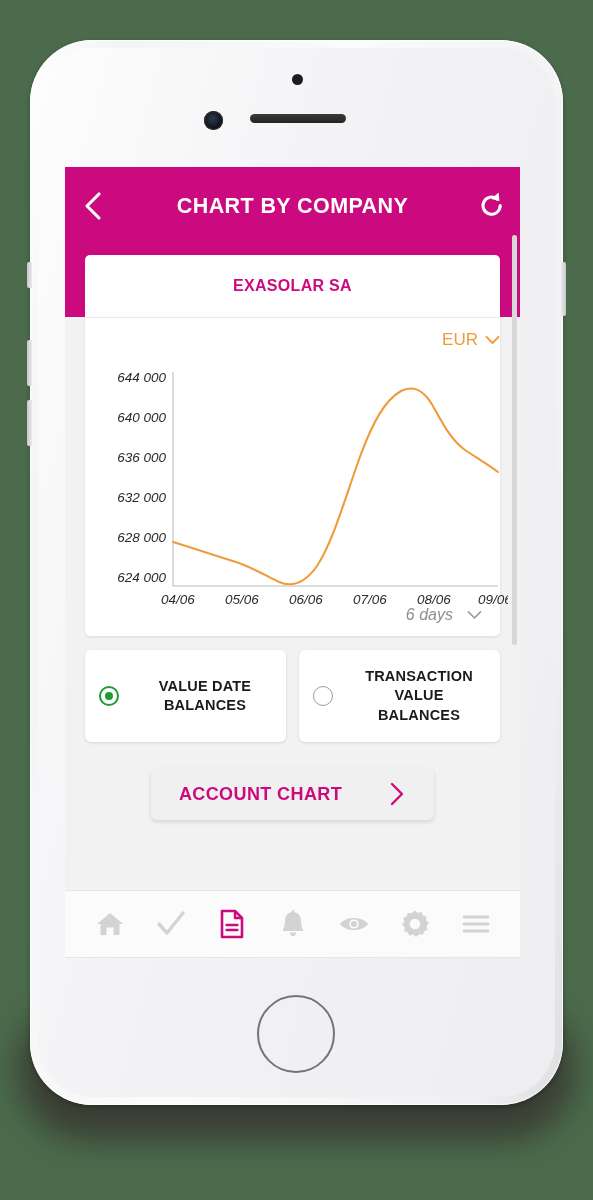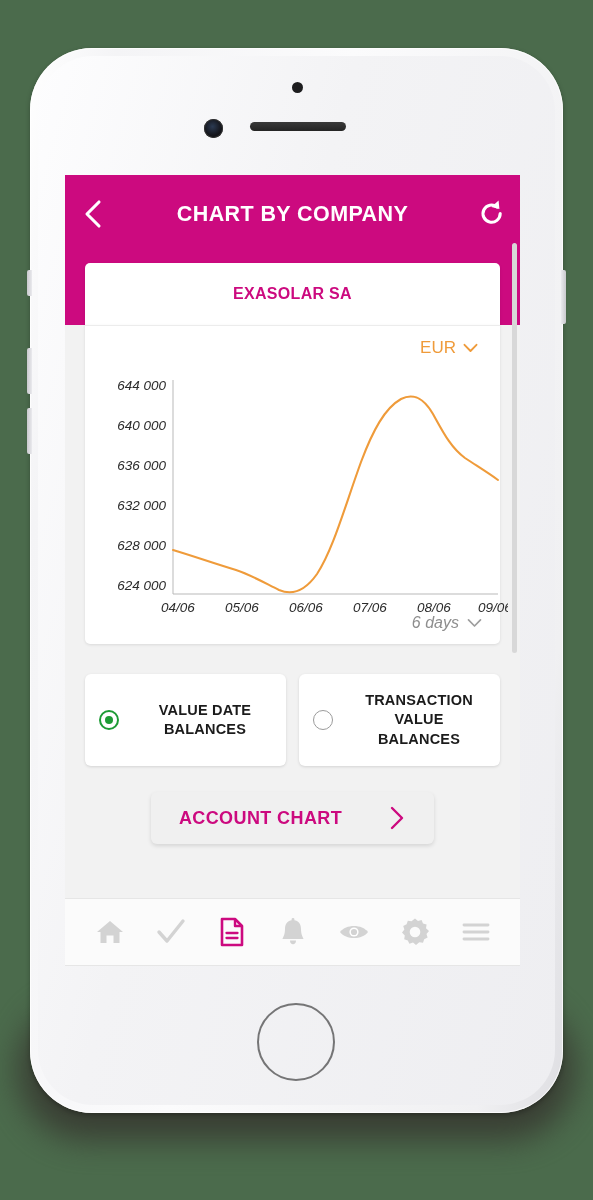--- a/index.html
+++ b/index.html
@@ -23,21 +23,21 @@
     border-radius: 70px;
     background: #36362f;
     filter: blur(16px);
     opacity: .85;
   }
 
   
   #phone {
     position: absolute;
     left: 30px;
-    top: 48px;
+    top: 40px;
     width: 533px;
     height: 1065px;
     border-radius: 62px;
     background: linear-gradient(100deg,#ffffff 0%,#f4f4f6 12%,#fbfbfc 45%,#f0f0f2 88%,#dedee2 100%);
     box-shadow: 0 2px 5px rgba(0,0,0,.28), inset 0 0 0 1px rgba(255,255,255,.75);
   }
   #phone-inner-bezel {
     position: absolute;
     left: 8px; top: 8px;
     width: 517px; height: 1049px;
@@ -165,43 +165,43 @@
   
   #chart-card {
     background: #fff;
     border-radius: 0 0 5px 5px;
     border-top: 1px solid #ececec;
     padding: 8px 0 6px 0;
     box-shadow: 0 1px 3px rgba(0,0,0,.10);
   }
   #currency-row {
     display: flex; justify-content: flex-end;
-    padding: 4px 22px 0 0;
+    padding: 4px 0 0 0;
   }
   #currency-selector {
     display: flex; align-items: center; gap: 7px;
     color: #ef9b3a; font-size: 17px; cursor: pointer;
   }
   #chart-area { position: relative; height: 248px; margin: 8px 0 0 8px; font-style: italic; }
   #chart-svg { display: block; }
 
   #timerange-row {
     display: flex; justify-content: flex-end;
     padding: 0 18px 6px 0;
   }
   #timerange-selector {
-    display: flex; align-items: center; gap: 8px;
+    display: flex; align-items: center; gap: 14px;
     color: #8e8e8e; font-size: 16px; font-style: italic;
     cursor: pointer;
   }
 
   
   #balance-options {
     display: flex; gap: 13px;
-    margin-top: 30px;
+    margin-top: 14px;
   }
   .balance-card {
     flex: 1;
     background: #fff;
     border-radius: 6px;
     height: 92px;
     display: flex; align-items: center;
     padding: 0 6px 0 14px;
     gap: 11px;
     box-shadow: 0 1px 3px rgba(0,0,0,.13);

